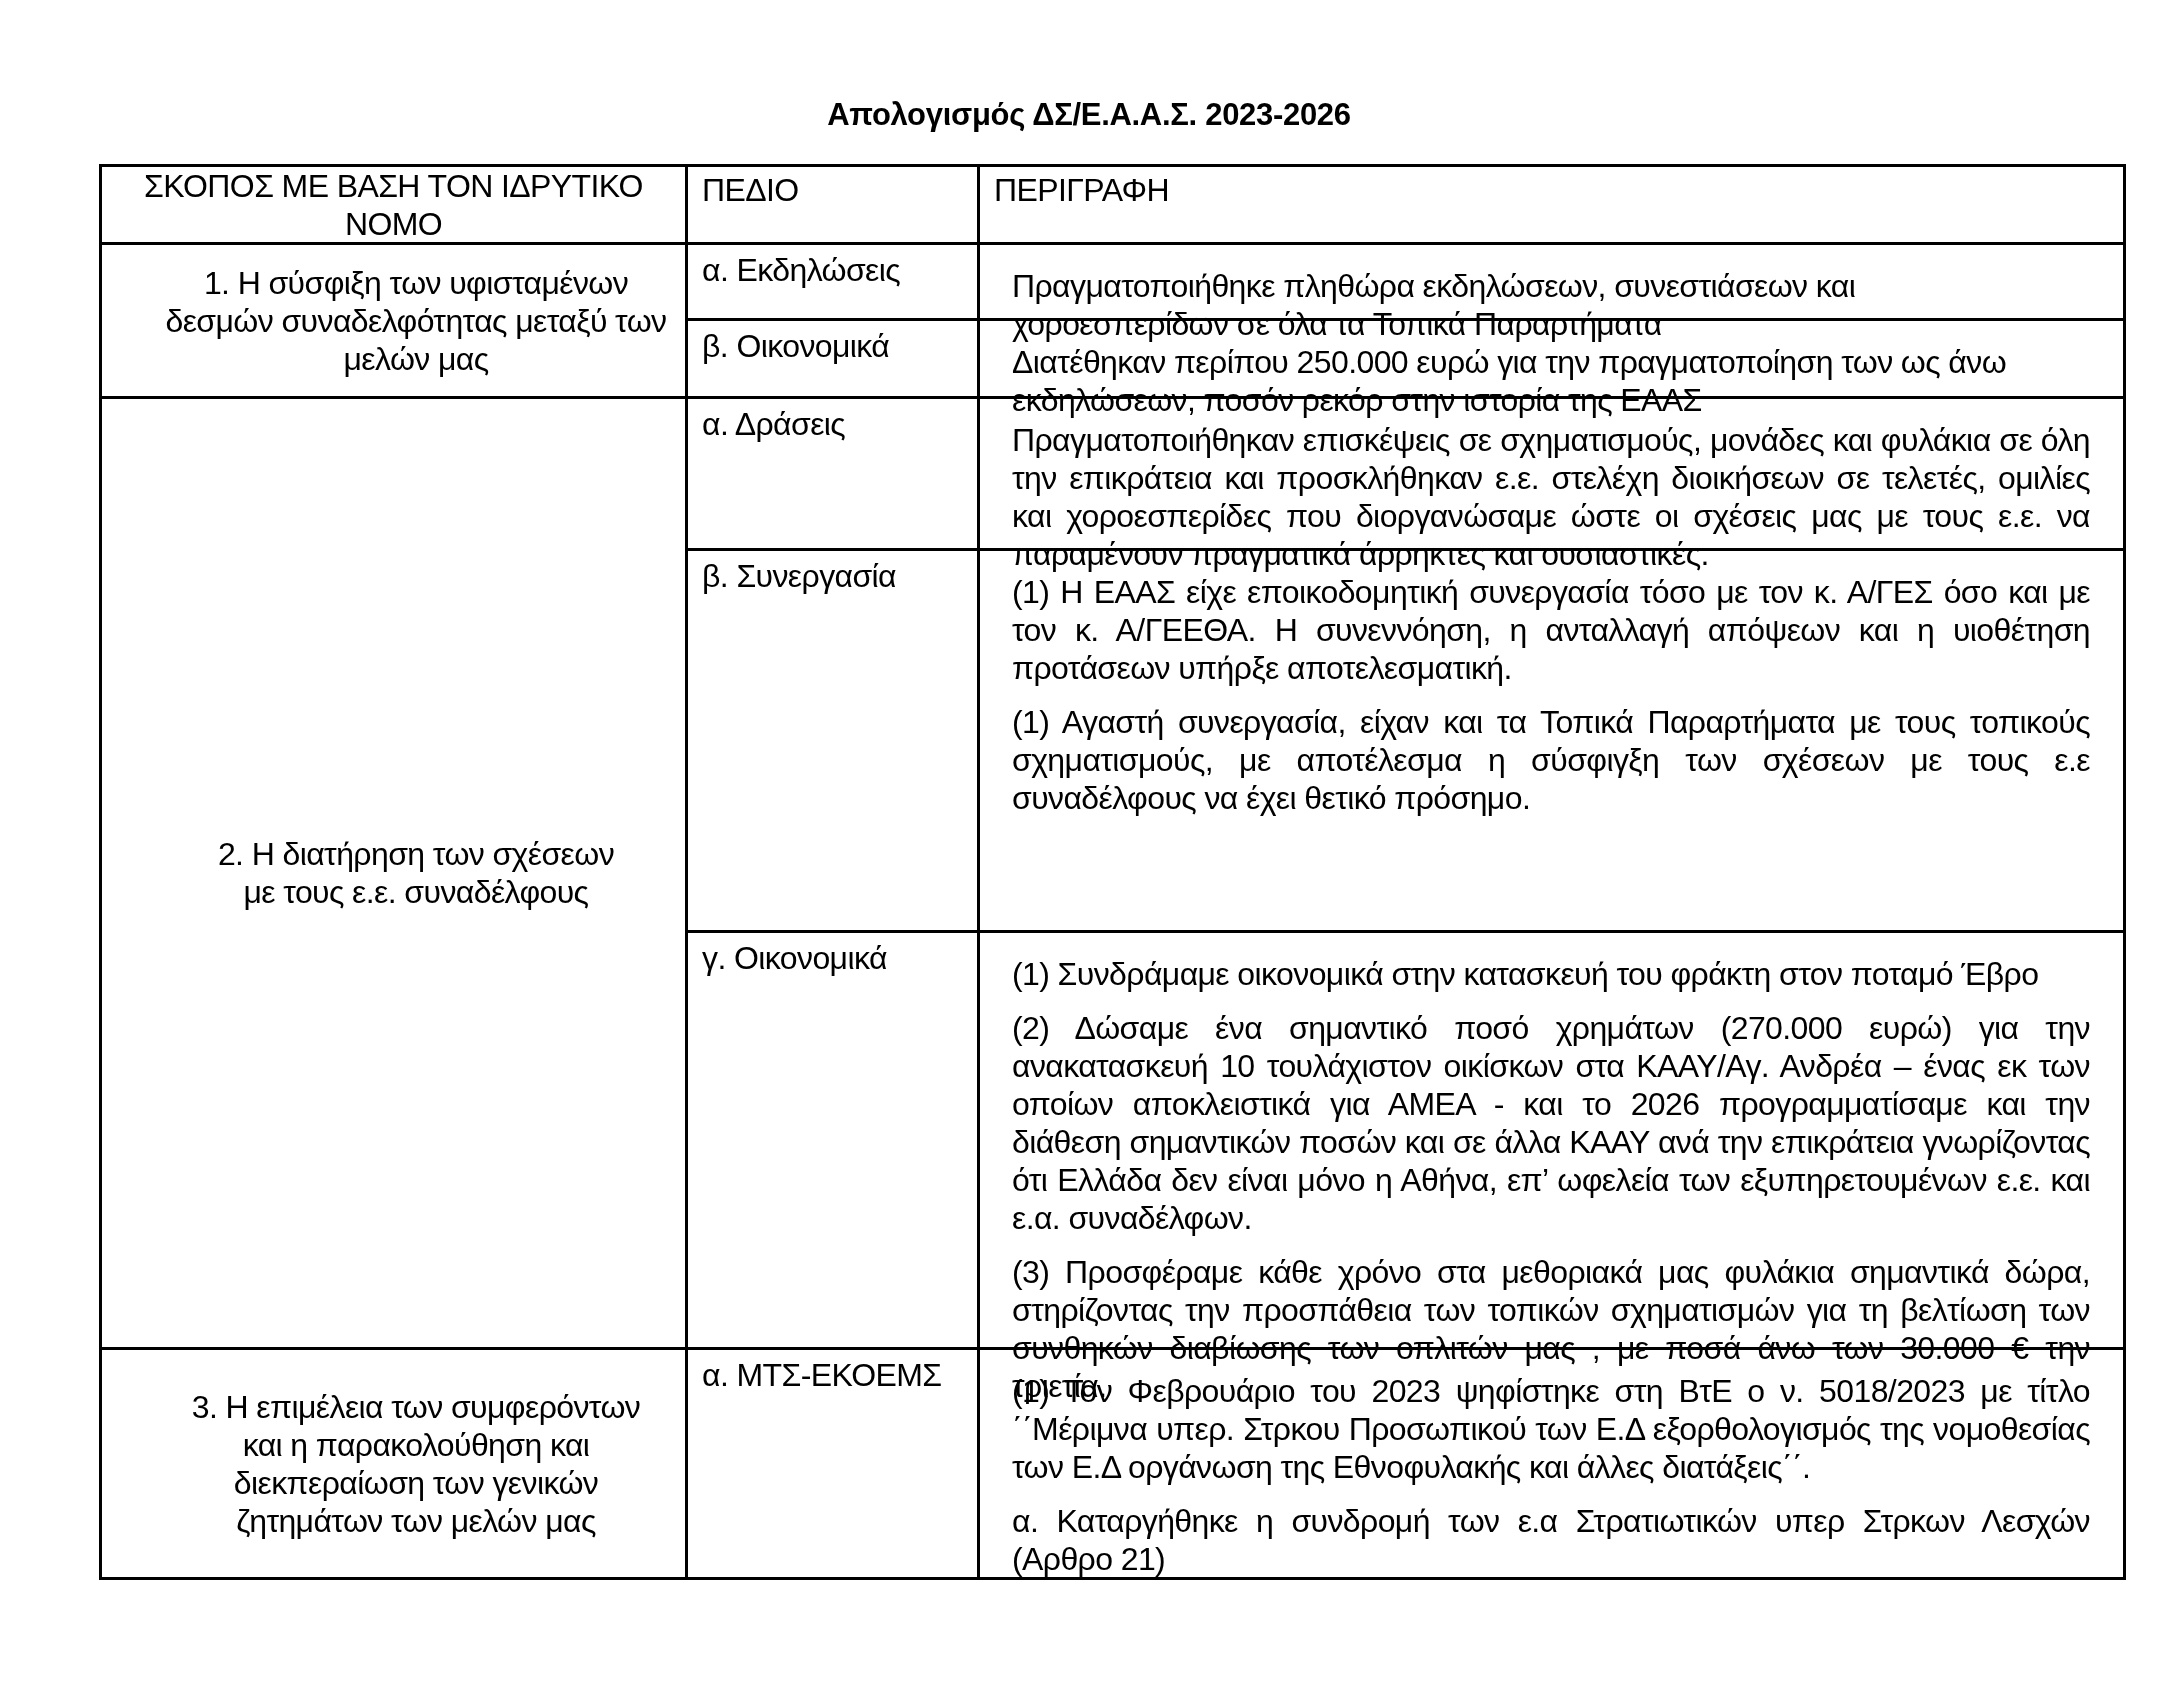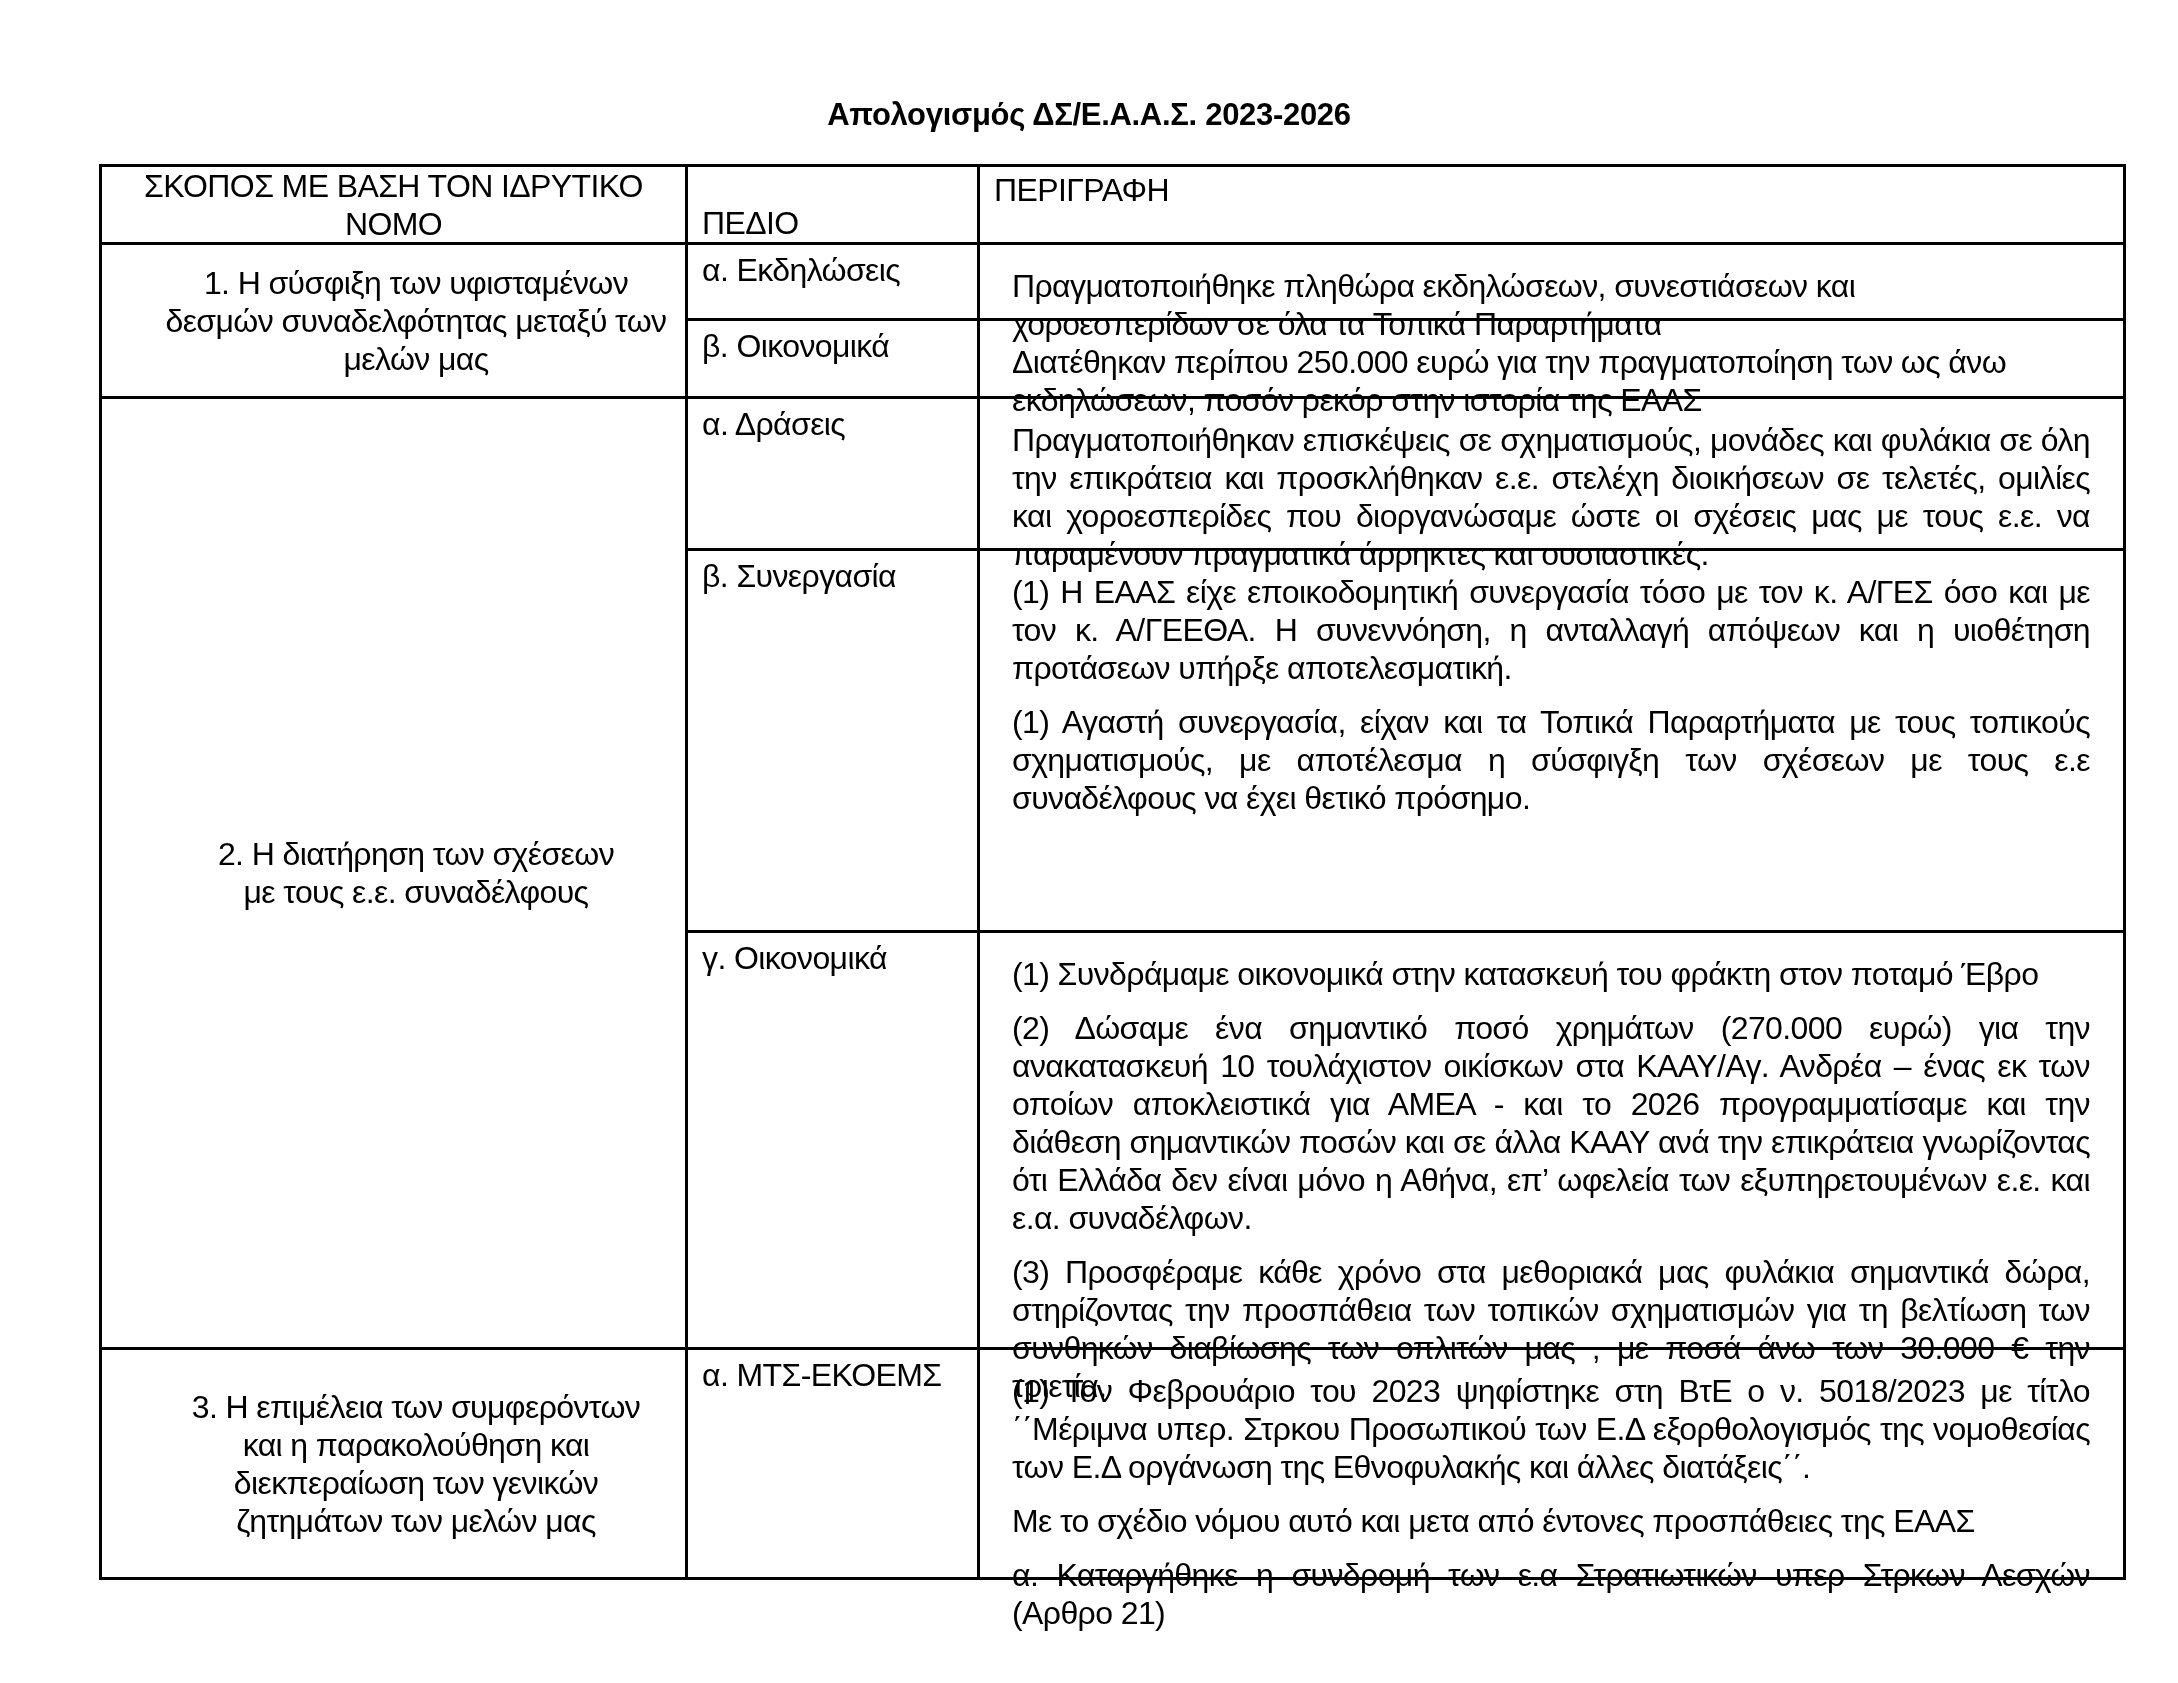--- a/index.html
+++ b/index.html
@@ -39,21 +39,21 @@
 <div class="hl" style="left:99px; top:242px; width:2027px;"></div>
 <div class="hl" style="left:685px; top:318px; width:1440px;"></div>
 <div class="hl" style="left:99px; top:396px; width:2027px;"></div>
 <div class="hl" style="left:685px; top:548px; width:1440px;"></div>
 <div class="hl" style="left:685px; top:930px; width:1440px;"></div>
 <div class="hl" style="left:99px; top:1347px; width:2027px;"></div>
 
 <div class="cell head goal" style="left:102px; top:167px; width:583px; height:74px; align-items:flex-start;">
   <div class="inner">ΣΚΟΠΟΣ ΜΕ ΒΑΣΗ ΤΟΝ ΙΔΡΥΤΙΚΟ ΝΟΜΟ</div>
 </div>
-<div class="cell head" style="left:688px; top:167px; width:289px; height:52px;margin-top:33px;">
+<div class="cell head" style="left:688px; top:167px; width:289px; height:52px;">
   <span>ΠΕΔΙΟ</span>
 </div>
 <div class="cell head" style="left:980px; top:167px; width:1142px; height:74px;">
   <span>ΠΕΡΙΓΡΑΦΗ</span>
 </div>
 
 <div class="cell goal" style="left:102px; top:245px; width:583px; height:151px; padding-left:59px;">
   <div class="inner">1.  Η σύσφιξη των υφισταμένων δεσμών συναδελφότητας μεταξύ των μελών μας</div>
 </div>
 <div class="cell field" style="left:688px; top:245px; width:283px; height:73px;">
@@ -95,16 +95,15 @@
 </div>
 
 <div class="cell goal" style="left:102px; top:1350px; width:583px; height:227px; padding-left:59px;">
   <div class="inner" style="padding:0 10px;">3.  Η επιμέλεια των συμφερόντων και η παρακολούθηση και διεκπεραίωση των γενικών ζητημάτων των μελών μας</div>
 </div>
 <div class="cell field" style="left:688px; top:1350px; width:289px; height:227px;">
   <span>α. ΜΤΣ-ΕΚΟΕΜΣ</span>
 </div>
 <div class="cell desc" style="left:980px; top:1350px; width:1142px; height:227px;">
   <p class="last">(1) Τον Φεβρουάριο του 2023 ψηφίστηκε στη ΒτΕ ο ν. 5018/2023 με τίτλο ΄΄Μέριμνα υπερ. Στρκου Προσωπικού των Ε.Δ εξορθολογισμός της νομοθεσίας των Ε.Δ οργάνωση της Εθνοφυλακής και άλλες διατάξεις΄΄.</p>
-  <p class="last">Με το σχέδιο νόμου αυτό και μετα από έντονες προσπάθειες της ΕΑΑΣ</p>
   <p class="last">α. Καταργήθηκε η συνδρομή των ε.α Στρατιωτικών υπερ Στρκων Λεσχών (Αρθρο 21)</p>
 </div>
 
 
 </body></html>

